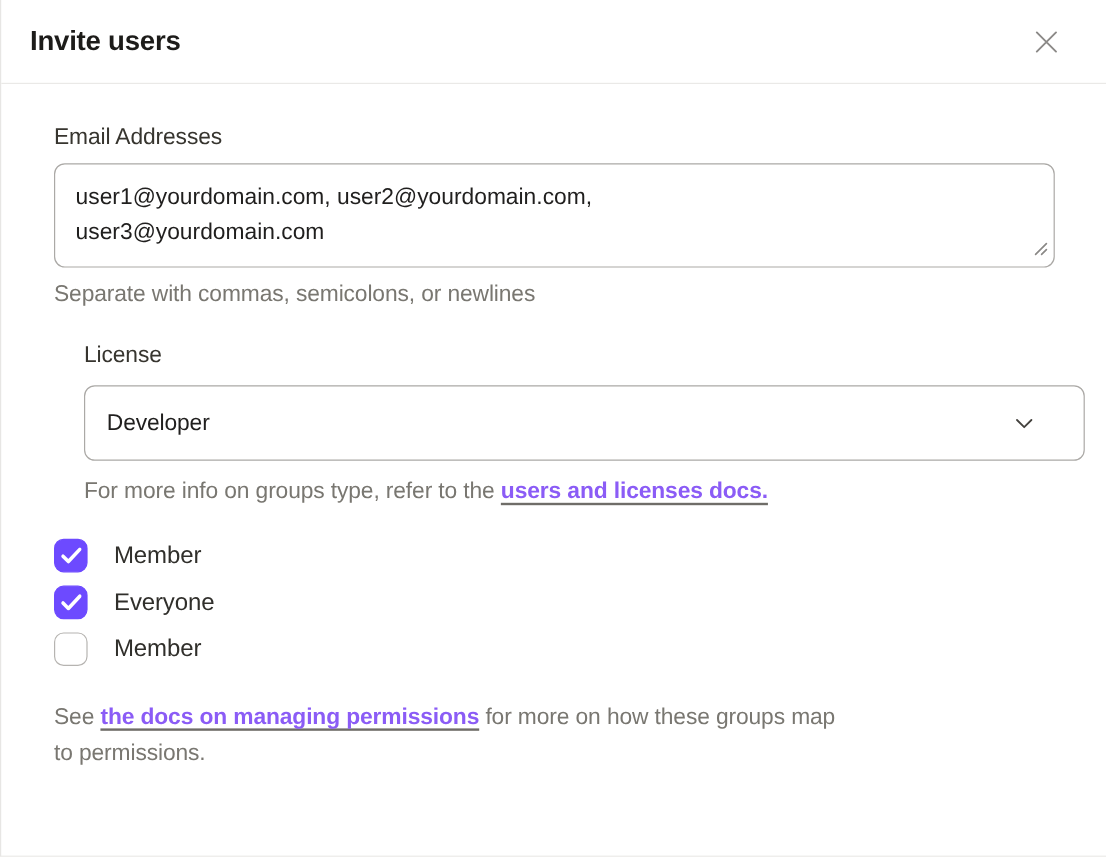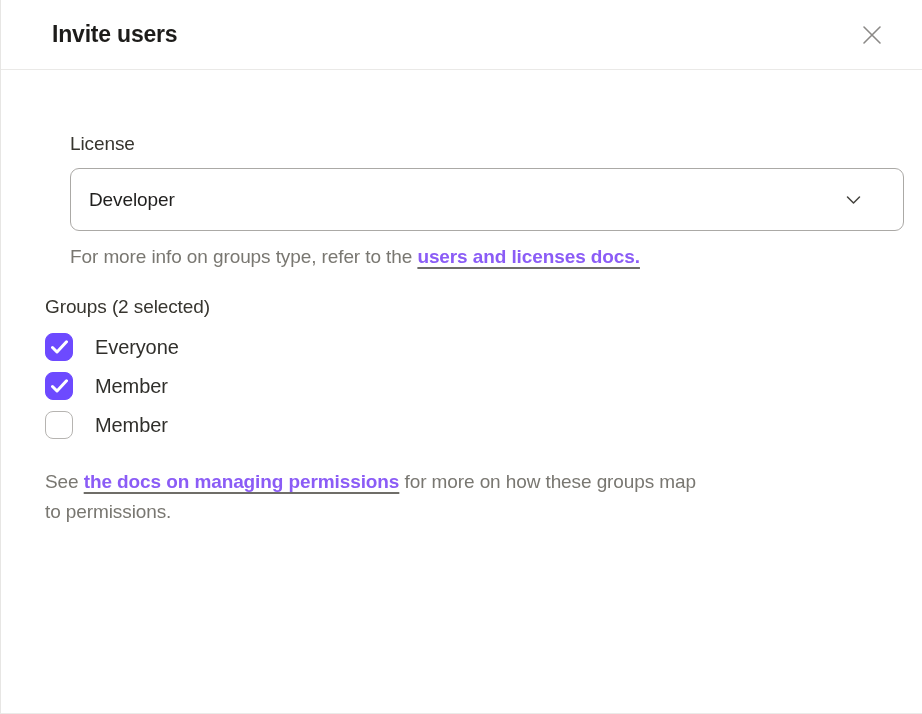--- a/index.html
+++ b/index.html
@@ -12,21 +12,21 @@
     border-bottom: 1px solid #ebeae8;
     overflow: hidden;
   }
 
   
   .dialog-header {
     height: 70px;
     display: flex;
     align-items: center;
     justify-content: space-between;
-    padding: 0 32px 0 51px;
+    padding: 0 32px 0 24px;
     border-bottom: 1px solid #eae9e7;
   }
   .dialog-title {
     font-size: 23px;
     font-weight: 700;
     color: #1d1c1a;
     letter-spacing: -0.2px;
   }
   .close-btn {
     width: 36px; height: 36px;
@@ -149,62 +149,74 @@
       <span style="display:flex">
         <svg width="24" height="24" viewBox="0 0 24 24" fill="none">
           <path d="M4 4 L20 20 M20 4 L4 20" stroke="#8b8987" stroke-width="1.6" stroke-linecap="round"></path>
         </svg>
       </span>
     </button>
   </div>
 
   <div class="dialog-body">
 
+    <div class="field-email">
+      <div class="field-label">Email Addresses</div>
+      <div class="textarea-wrap">
+        <textarea class="email-input" spellcheck="false" style="">user1@yourdomain.com, user2@yourdomain.com,
+user3@yourdomain.com</textarea>
+        <span class="resize-handle">
+          <svg width="14" height="14" viewBox="0 0 14 14" fill="none">
+            <path d="M3 12 L12 3 M8 12 L12 8" stroke="#8a8886" stroke-width="1.4" stroke-linecap="round"></path>
+          </svg>
+        </span>
+      </div>
+      <div class="hint">Separate with commas, semicolons, or newlines</div>
+    </div>
 
     <div class="section">
       <div class="field-label">License</div>
       <div class="select-box">
         <span class="select-value">Developer</span>
         <span style="display:flex">
           <svg width="15" height="10" viewBox="0 0 15 10" fill="none">
             <path d="M1.5 2 L7.5 8 L13.5 2" stroke="#44423e" stroke-width="1.5" stroke-linecap="round" stroke-linejoin="round"></path>
           </svg>
         </span>
       </div>
       <div class="hint hint-license"><span>For more info on groups type, refer to the </span><span class="hint-link">users and licenses docs.</span></div>
     </div>
 
     <div class="groups-section">
-      <div class="field-label">Groups (2 selected)</div>
 
       <div class="checkbox-list">
+
+        <label class="checkbox-row">
+          <span class="checkbox" data-checked="true">
+            <span class="check-icon" style="display:contents">
+              <svg width="17" height="14" viewBox="0 0 17 14" fill="none">
+                <path d="M1.5 7.5 L6 12 L15.5 1.8" stroke="#ffffff" stroke-width="3" stroke-linecap="round" stroke-linejoin="round"></path>
+              </svg>
+            </span>
+          </span>
+          <span class="checkbox-label">Member</span>
+        </label>
 
         <label class="checkbox-row">
           <span class="checkbox" data-checked="true">
             <span class="check-icon" style="display:contents">
               <svg width="17" height="14" viewBox="0 0 17 14" fill="none">
                 <path d="M1.5 7.5 L6 12 L15.5 1.8" stroke="#ffffff" stroke-width="3" stroke-linecap="round" stroke-linejoin="round"></path>
               </svg>
             </span>
           </span>
           <span class="checkbox-label">Everyone</span>
         </label>
 
         <label class="checkbox-row">
-          <span class="checkbox" data-checked="true">
-            <span class="check-icon" style="display:contents">
-              <svg width="17" height="14" viewBox="0 0 17 14" fill="none">
-                <path d="M1.5 7.5 L6 12 L15.5 1.8" stroke="#ffffff" stroke-width="3" stroke-linecap="round" stroke-linejoin="round"></path>
-              </svg>
-            </span>
-          </span>
-          <span class="checkbox-label">Member</span>
-        </label>
-
-        <label class="checkbox-row">
           <span class="checkbox" data-checked="false">
             <span class="check-icon" style="display:contents">
               <svg width="17" height="14" viewBox="0 0 17 14" fill="none">
                 <path d="M1.5 7.5 L6 12 L15.5 1.8" stroke="#ffffff" stroke-width="3" stroke-linecap="round" stroke-linejoin="round"></path>
               </svg>
             </span>
           </span>
           <span class="checkbox-label">Member</span>
         </label>
 

